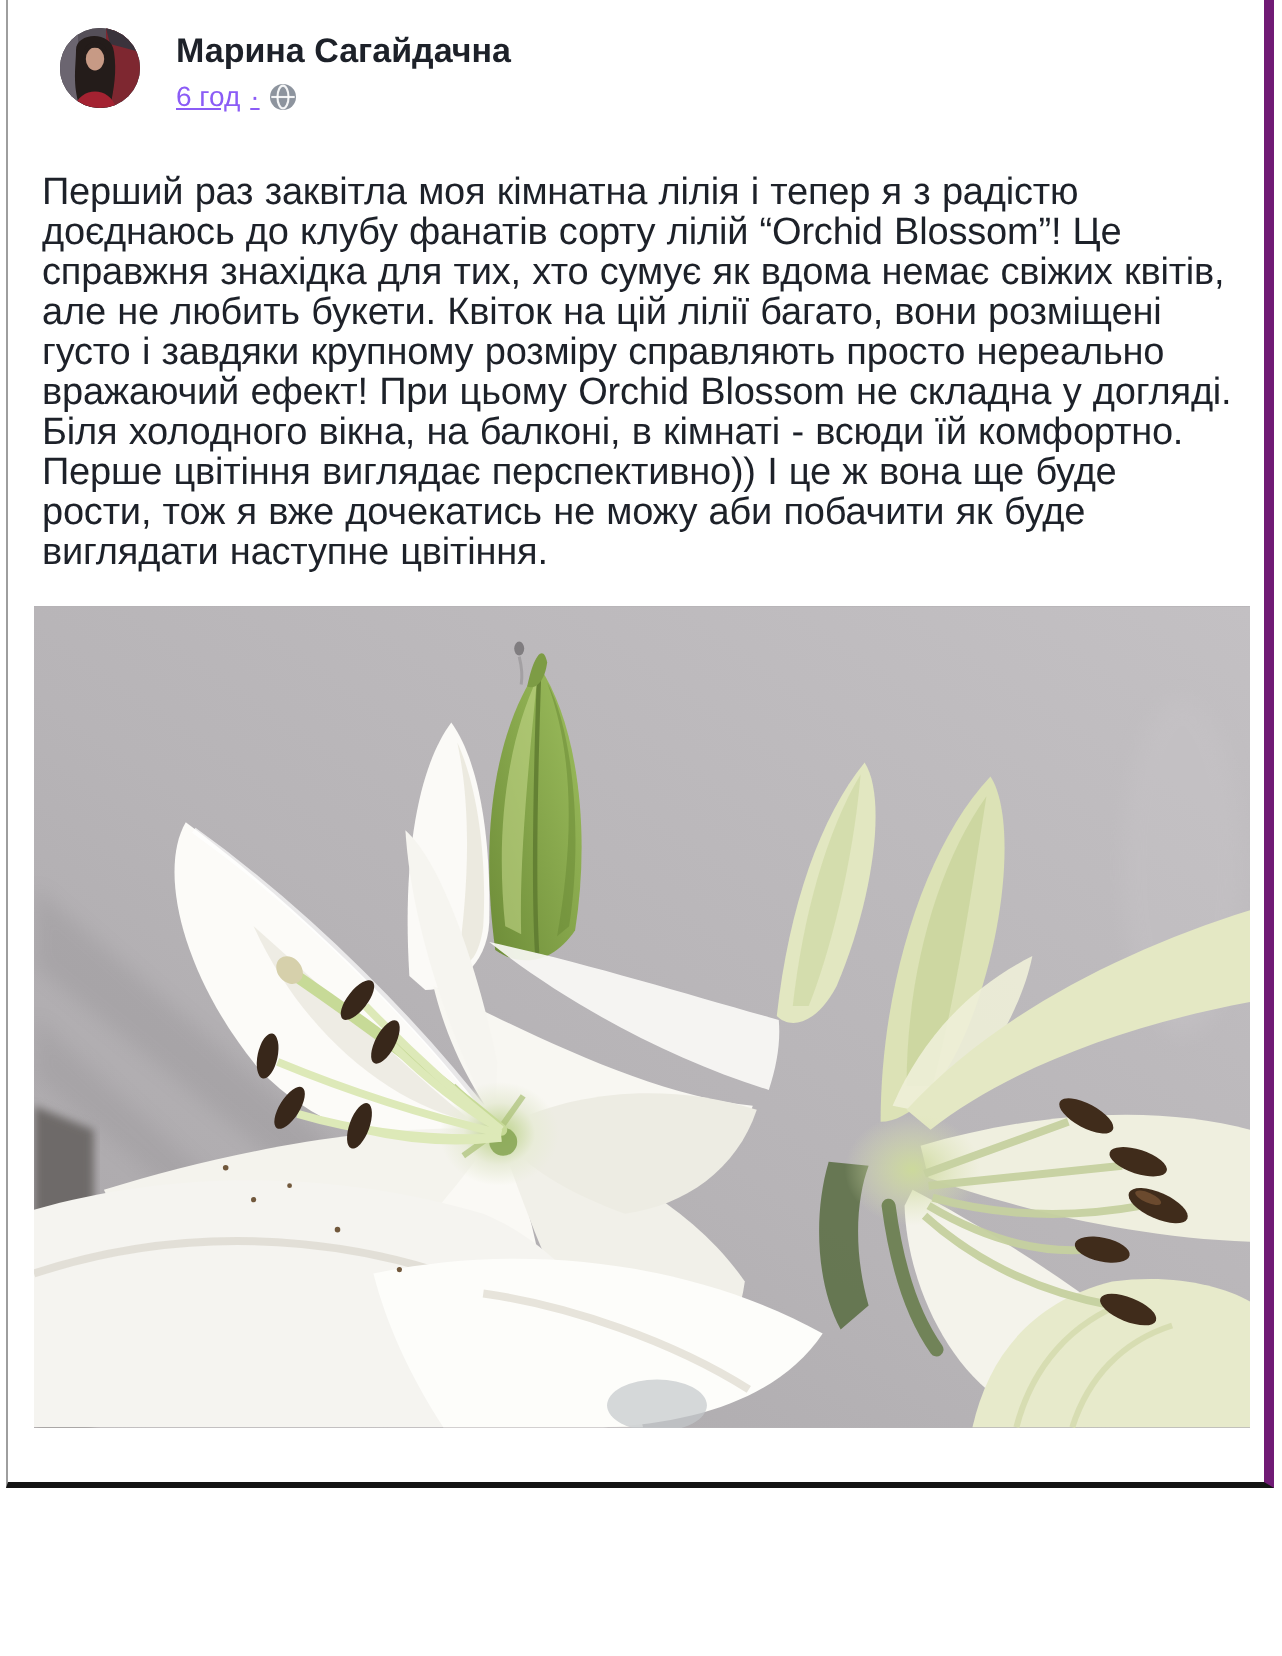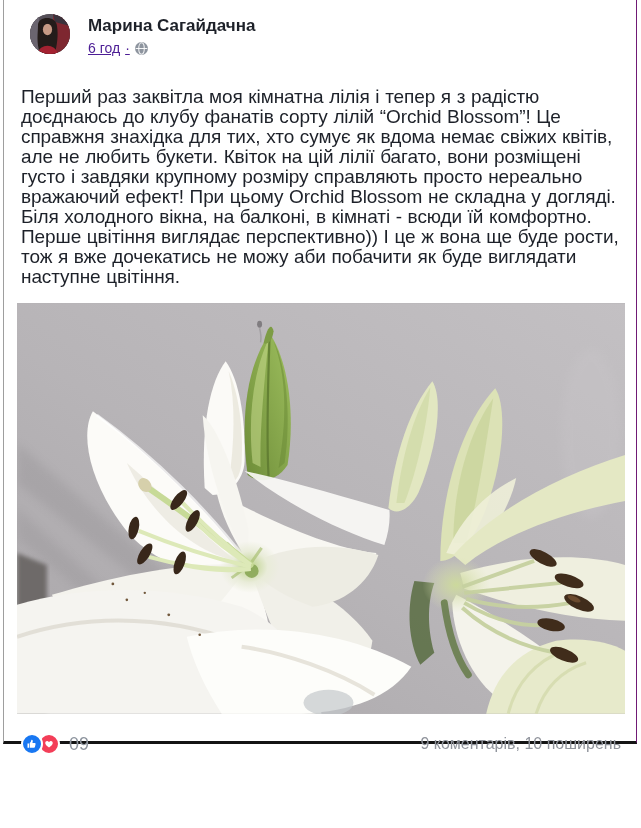--- a/index.html
+++ b/index.html
@@ -1,27 +1,27 @@
 <!DOCTYPE html>
 <html><head>
 <meta charset="utf-8">
 <style>
   html,body{margin:0;padding:0;background:#fff;}
   body{width:641px;height:828px;position:relative;overflow:hidden;
        font-family:"Liberation Sans","DejaVu Sans",sans-serif;-webkit-font-smoothing:antialiased;}
   .card{position:absolute;left:3px;top:0;width:634px;height:744px;box-sizing:border-box;
-        background:#fff;border-left:1px solid #9e9e9e;border-right:1px solid #701a75;
+        background:#fff;border-left:1px solid #9e9e9e;border-right:5px solid #701a75;
         border-bottom:3px solid #141414;}
   
   .header{display:flex;align-items:flex-start;padding:14px 16px 0 26px;}
   .avatar{width:40px;height:40px;border-radius:50%;overflow:hidden;flex:0 0 40px;background:#4a434c;}
   .avatar svg{display:block;}
   .header-text{margin-left:18px;padding-top:1px;}
   .author{font-size:17px;font-weight:bold;color:#1d2129;line-height:22px;}
-  .meta{display:flex;align-items:center;gap:5px;margin-top:3px;font-size:14px;color:#4c1d95;line-height:16px;text-decoration:underline;}
+  .meta{display:flex;align-items:center;gap:5px;margin-top:3px;font-size:14px;color:#8b5cf6;line-height:16px;text-decoration:underline;}
   .globe{width:13px;height:13px;display:inline-block;}
   
   .post-text{padding:31px 16px 0 17px;font-size:19px;line-height:20px;color:#1d2129;
              letter-spacing:-0.1px;word-spacing:0.5px;}
   
   .photo{margin:16px 11px 0 13px;width:608px;height:411px;overflow:hidden;background:#b5b2b5;}
   .photo svg{display:block;}
   
   .footer{display:flex;align-items:center;justify-content:space-between;padding:19px 15px 0 17px;}
   .reactions{display:flex;align-items:center;}
@@ -187,30 +187,14 @@
       <g fill="#71583c">
         <circle cx="96" cy="281" r="1.4"></circle>
         <circle cx="110" cy="297" r="1.3"></circle>
         <circle cx="152" cy="312" r="1.4"></circle>
         <circle cx="183" cy="332" r="1.3"></circle>
         <circle cx="128" cy="290" r="1.2"></circle>
       </g>
     </svg>
   </div>
 
-  <div class="footer">
-    <div class="reactions">
-      <span class="rx like" style="background:#1877f2">
-        <svg width="12" height="12" viewBox="0 0 16 16">
-          <path d="M2 7.2h2.1V13H2zM5 13h5.6c.7 0 1.3-.5 1.4-1.2l.8-3.8c.1-.8-.5-1.5-1.3-1.5H8.6c.3-.9.5-2 .4-2.9C8.9 2.7 8.3 2.2 7.6 2.3c-.3 0-.6.3-.6.6-.2 1.3-.7 2.7-1.7 3.4l-.3.2z" fill="#ffffff"></path>
-        </svg>
-      </span>
-      <span class="rx love" style="background:#f33e58">
-        <svg width="12" height="12" viewBox="0 0 16 16">
-          <path d="M8 12.8C4.7 10.2 3 8.4 3 6.5 3 5.1 4.1 4 5.4 4c.9 0 1.9.5 2.6 1.6C8.7 4.5 9.7 4 10.6 4 11.9 4 13 5.1 13 6.5c0 1.9-1.7 3.7-5 6.3z" fill="#ffffff"></path>
-        </svg>
-      </span>
-      <span class="rx-count">09</span>
-    </div>
-    <div class="cs-text">9 коментарів, 10 поширень</div>
-  </div>
 
 </div>
 
 </body></html>

